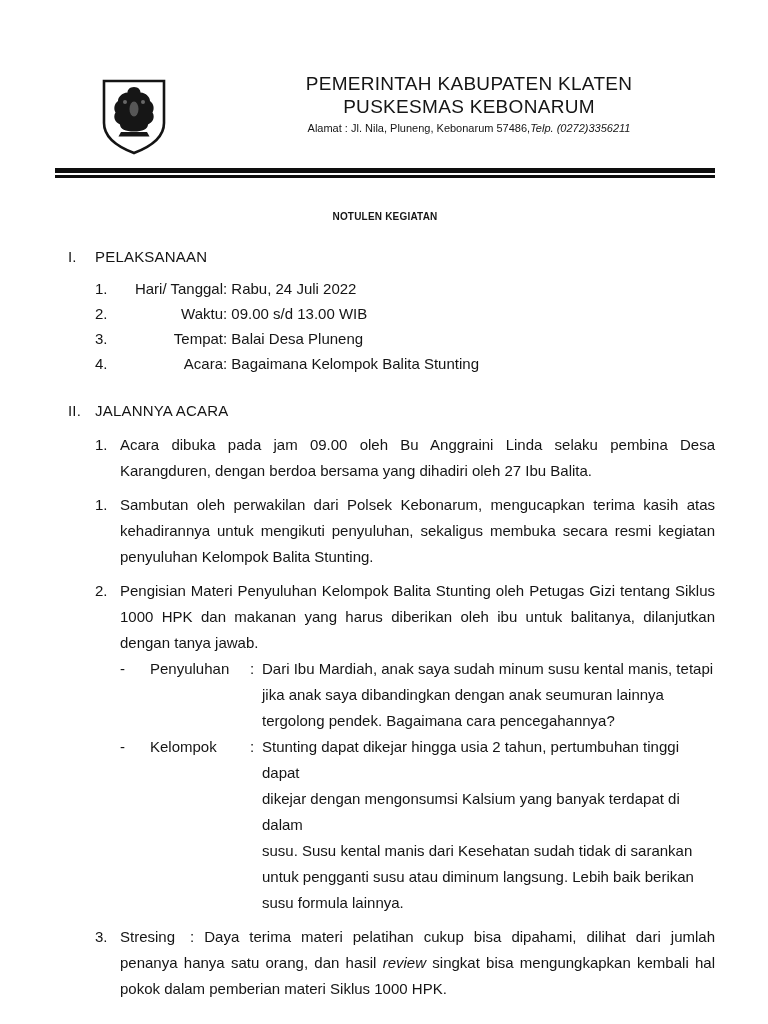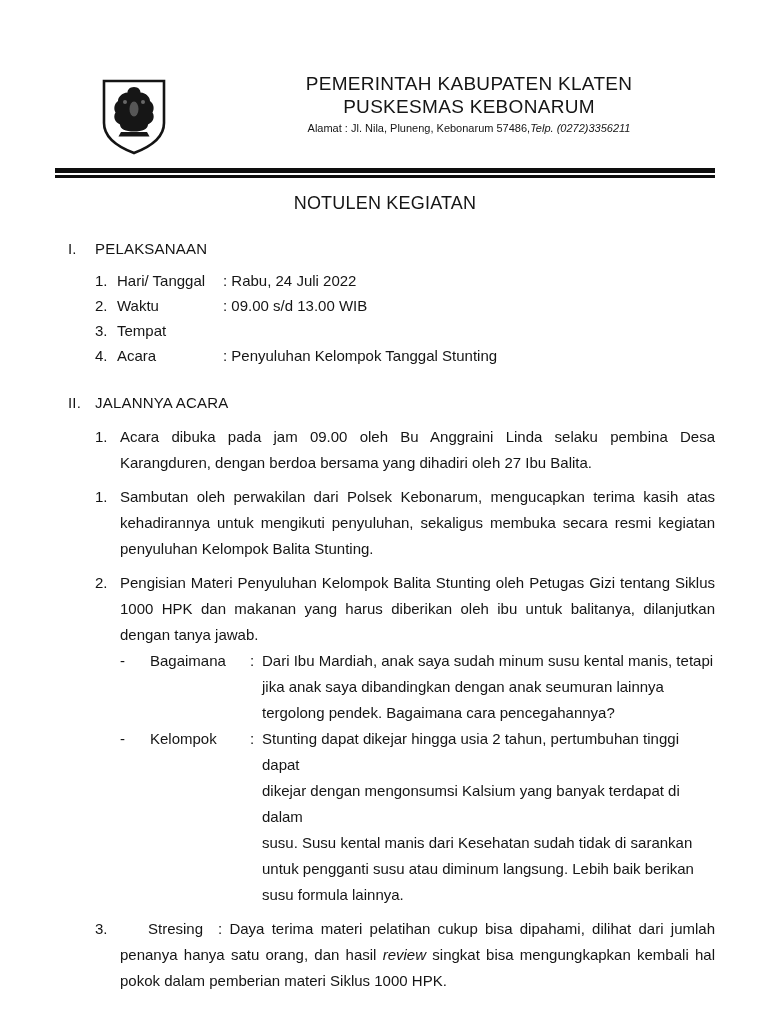--- a/index.html
+++ b/index.html
@@ -54,50 +54,50 @@
   .lh-address .it { font-style: italic; }
 
   
   .double-rule { margin-top: 12px; }
   .double-rule .thick { height: 5px; background: #0e0e0e; }
   .double-rule .gap   { height: 2px; background: #ffffff; }
   .double-rule .thin  { height: 3px; background: #0e0e0e; }
 
   
   .doc-title {
-    margin-top: 15px;
+    margin-top: 33px;
     text-align: center;
-    font-weight: normal;
-    font-size: 18px;
+    font-weight: bold;
+    font-size: 10px;
     letter-spacing: 0.2px;
   }
 
   
   .section { margin-top: 22px; }
   .sec-head {
     display: flex;
     line-height: 26px;
     letter-spacing: 0.2px;
   }
   .sec-head .sec-num { flex: none; width: 27px; margin-left: 13px; }
   .sec-head .sec-title { flex: 1; }
 
   
   .p-rows { margin-top: 6px; }
   .p-row { display: flex; line-height: 25px; }
   .p-row .p-num   { flex: none; width: 22px;  margin-left: 40px; }
-  .p-row .p-label { flex: none; width: 106px; }
+  .p-row .p-label { flex: none; width: 106px; text-align: right; }
   .p-row .p-value { flex: 1; }
 
   
   .para { display: flex; margin-top: 8px; }
   .para .pa-num  { flex: none; width: 25px; margin-left: 40px; line-height: 26px; }
   .para .pa-text { flex: 1; text-align: justify; line-height: 26px; }
   .para .pa-text .it { font-style: italic; }
-  .stresing-label { display: inline-block; min-width: 62px; margin-left: 28px; }
+  .stresing-label { display: inline-block; min-width: 62px; }
   .stresing-sp { display: inline-block; width: 8px; }
 
   
   .qa-row { display: flex; }
   .qa-row .qa-dash  { flex: none; width: 30px; margin-left: 65px; line-height: 26px; }
   .qa-row .qa-label { flex: none; width: 100px; line-height: 26px; }
   .qa-row .qa-colon { flex: none; width: 12px; line-height: 26px; }
   .qa-row .qa-value { flex: 1; line-height: 26px; white-space: pre-line; }
 </style>
 </head>
@@ -143,25 +143,26 @@
         <span class="p-value">: Rabu, 24 Juli 2022</span>
       </div>
       <div class="p-row">
         <span class="p-num">2.</span>
         <span class="p-label">Waktu</span>
         <span class="p-value">: 09.00 s/d 13.00 WIB</span>
       </div>
       <div class="p-row">
         <span class="p-num">3.</span>
         <span class="p-label">Tempat</span>
+        <span class="p-value">: Balai Desa Pluneng</span>
       </div>
       <div class="p-row">
         <span class="p-num">4.</span>
         <span class="p-label">Acara</span>
-        <span class="p-value">: Penyuluhan Kelompok Tanggal Stunting</span>
+        <span class="p-value">: Bagaimana Kelompok Balita Stunting</span>
       </div>
     </div>
   </div>
 
   <div class="section">
     <div class="sec-head">
       <span class="sec-num">II.</span>
       <span class="sec-title">JALANNYA ACARA</span>
     </div>
 
@@ -175,21 +176,21 @@
       <span class="pa-text">Sambutan oleh perwakilan dari Polsek Kebonarum, mengucapkan terima kasih atas kehadirannya untuk mengikuti penyuluhan, sekaligus membuka secara resmi kegiatan penyuluhan Kelompok Balita Stunting.</span>
     </div>
 
     <div class="para">
       <span class="pa-num">2.</span>
       <span class="pa-text">Pengisian Materi Penyuluhan Kelompok Balita Stunting oleh Petugas Gizi tentang Siklus 1000 HPK dan makanan yang harus diberikan oleh ibu untuk balitanya, dilanjutkan dengan tanya jawab.</span>
     </div>
 
     <div class="qa-row">
       <span class="qa-dash">-</span>
-      <span class="qa-label">Bagaimana</span>
+      <span class="qa-label">Penyuluhan</span>
       <span class="qa-colon">:</span>
       <span class="qa-value">Dari Ibu Mardiah, anak saya sudah minum susu kental manis, tetapi
 jika anak saya dibandingkan dengan anak seumuran lainnya
 tergolong pendek. Bagaimana cara pencegahannya?</span>
     </div>
 
     <div class="qa-row">
       <span class="qa-dash">-</span>
       <span class="qa-label">Kelompok</span>
       <span class="qa-colon">:</span>

